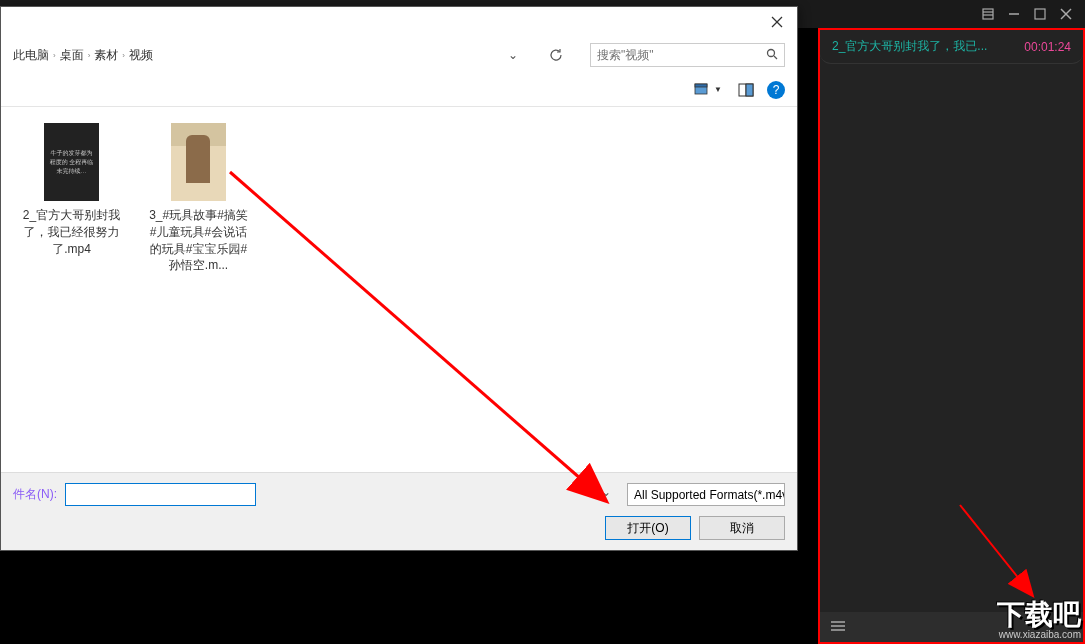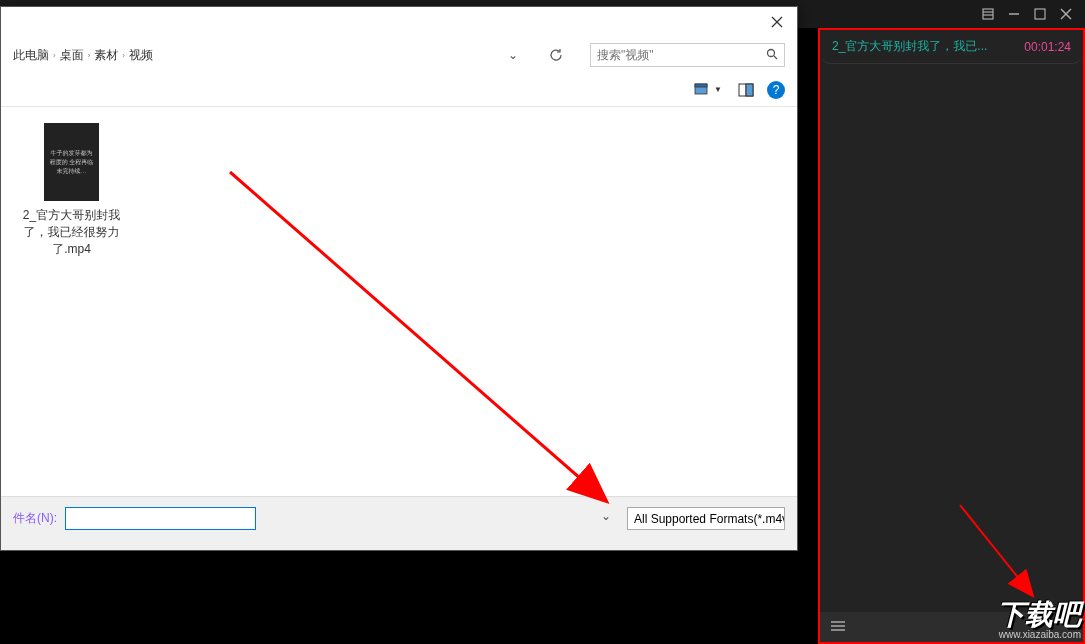--- a/index.html
+++ b/index.html
@@ -295,21 +295,20 @@
     .watermark {
       position: absolute;
       bottom: 4px; right: 4px;
       z-index: 30;
       color: #fff;
       text-align: right;
     }
     .watermark-main {
       font-size: 28px;
       font-weight: bold;
-      font-style: italic;
       text-shadow: 2px 2px 0 #000, -1px -1px 0 #000;
       line-height: 1;
     }
     .watermark-sub {
       font-size: 10px;
       color: #ccc;
     }
   </style>
 </head>
 <body>
@@ -420,32 +419,40 @@
   </div>
 
   <div class="file-area">
     <div class="file-item">
       <div class="thumb">牛子的发芽都为程度的
 全程再临
 
 未完待续…</div>
       <div class="filename">2_官方大哥别封我了，我已经很努力了.mp4</div>
     </div>
+    <div class="file-item">
+      <div class="thumb thumb2"></div>
+      <div class="filename">3_#玩具故事#搞笑#儿童玩具#会说话的玩具#宝宝乐园#孙悟空.m...</div>
+    </div>
   </div>
 
   <div class="dialog-footer">
     <div class="filename-row">
       <span class="filename-label">件名(N):</span>
       <div class="filename-input-wrap">
         <input class="filename-input" type="text" style="">
       </div>
       <div class="format-select">
         <span>All Supported Formats(*.m4v</span>
 
       </div>
+    </div>
+    <div class="button-row">
+      <button class="dlg-btn primary">打开(O)</button>
+      <button class="dlg-btn">取消</button>
     </div>
   </div>
 </div>
 
 <svg class="arrow-overlay" viewBox="0 0 1085 644">
   <defs>
     <marker id="arrowhead" markerWidth="14" markerHeight="12" refX="12" refY="6" orient="auto">
       <polygon points="0 0, 14 6, 0 12" fill="#ff0000"></polygon>
     </marker>
   </defs>

